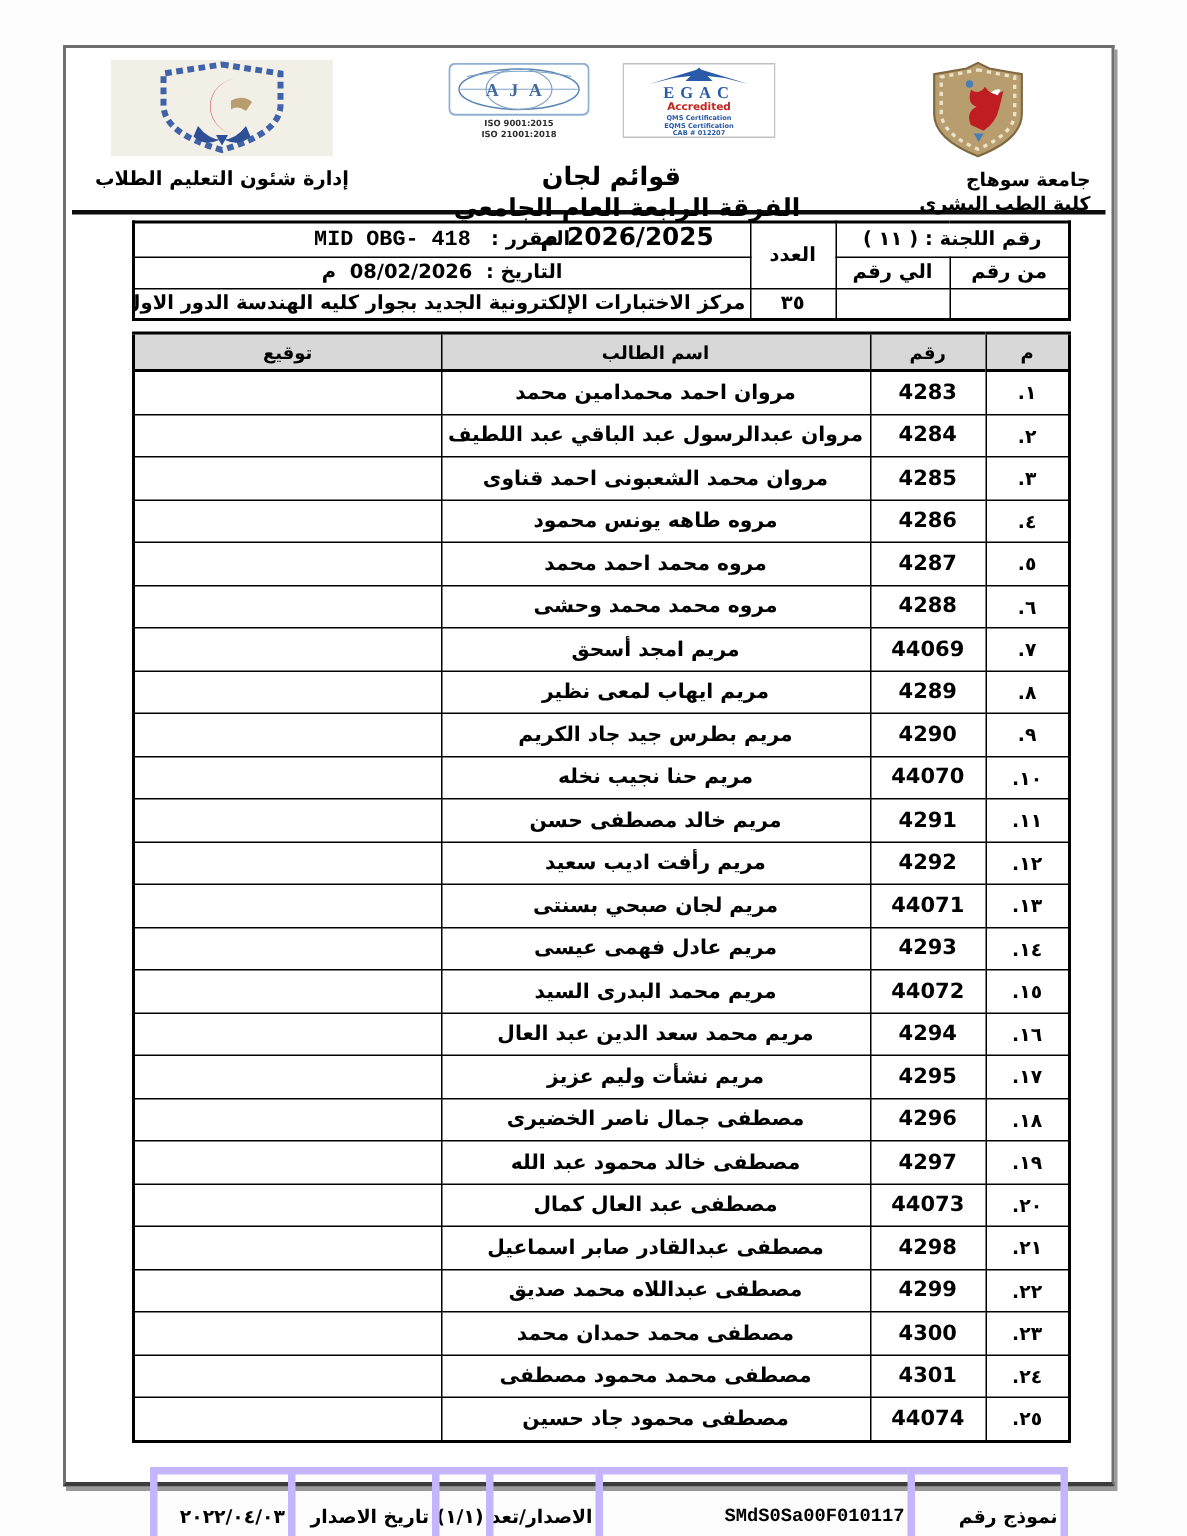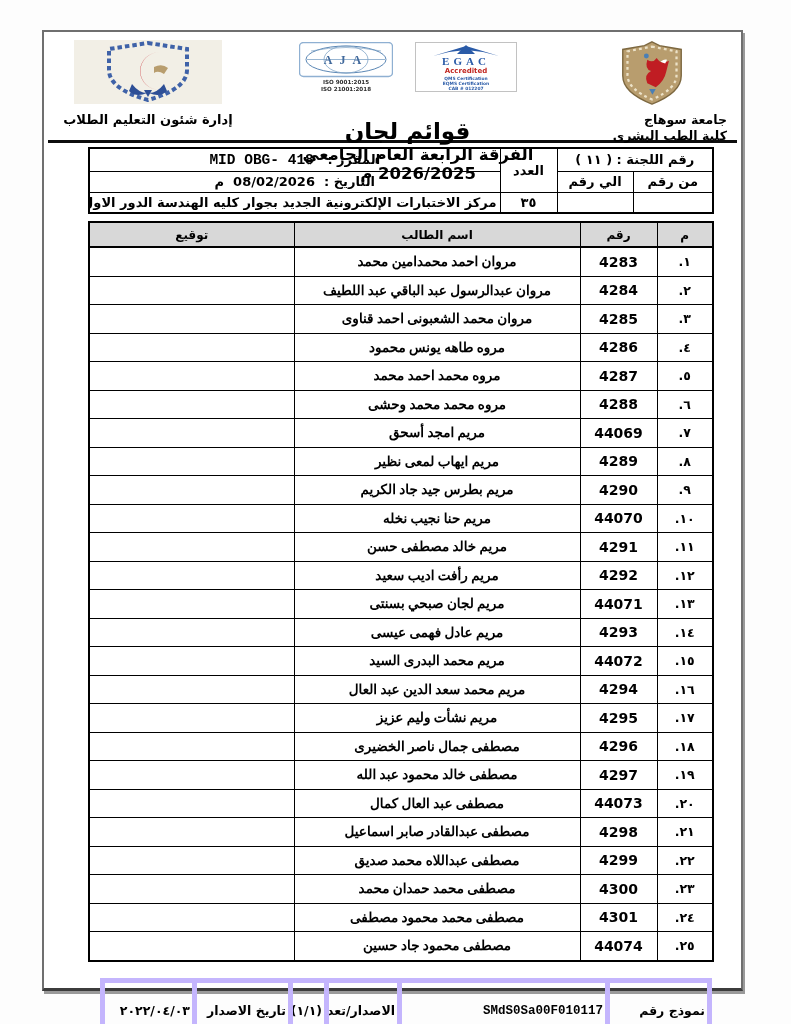--- a/index.html
+++ b/index.html
@@ -17,41 +17,41 @@
   
   .header{display:flex;direction:rtl;justify-content:space-between;
     align-items:flex-start;height:106px;padding:8px 14px 0 14px;box-sizing:border-box;}
   .hdr-col{text-align:center;}
   .hdr-uni{width:150px;}
   .hdr-admin{width:180px;}
   .hdr-center{flex:1;padding-top:2px;}
   .uni-lines{font-size:12.5px;font-weight:bold;line-height:1.25;margin-top:2px;text-align:right;}
   .admin-label{font-size:13px;font-weight:bold;margin-top:4px;}
   .badges{display:flex;justify-content:center;gap:22px;align-items:flex-start;height:56px;}
-  .title1{font-size:23px;font-weight:bold;margin-top:20px;text-align:center;}
+  .title1{font-size:17px;font-weight:bold;margin-top:10px;text-align:center;}
   .title2{font-size:16.5px;font-weight:bold;margin-top:1px;direction:rtl;margin-left:21px;}
   .rule{border-top:3px solid #0d0d0d;margin:2px 4px 0 4px;}
   
   table{border-collapse:collapse;table-layout:fixed;}
   .info-table{direction:rtl;width:624px;margin:4px 29px 0 44px;border:2px solid #000;}
   .info-table td{border:1px solid #000;text-align:center;font-weight:bold;
     font-size:13px;padding:0 3px;overflow:hidden;white-space:nowrap;}
   .cell-course{font-size:13.5px;}
   .latin-serif{font-family:Liberation Mono, monospace;font-size:14.5px;font-weight:bold;}
   .cell-location{font-size:10.5px;}
   
   .main-table{direction:rtl;width:624px;margin:7px 29px 0 44px;border:2.5px solid #000;}
   .main-table th{
     background:#d8d8d8;border:1px solid #000;border-top:2px solid #000;
     border-bottom:2px solid #000;height:23px;font-size:12px;font-weight:bold;padding:0;}
   .main-table td{border:1px solid #000;height:27.5px;text-align:center;
     font-weight:bold;padding:0 2px;overflow:hidden;white-space:nowrap;}
   td.c-serial{font-size:12.5px;}
   td.c-number{font-size:14px;font-family:"DejaVu Sans",sans-serif;}
-  td.c-name{font-size:13.5px;font-family:Liberation Serif, serif;}
+  td.c-name{font-size:13.5px;}
   
   .footer-table{direction:rtl;width:607px;margin:16px 29px 0 auto;border:1.5px solid #000;}
   .footer-table td{border:5px solid #c4b5fd;height:24px;text-align:right;
     font-weight:bold;font-size:12.5px;padding:16px 2px;white-space:nowrap;overflow:hidden;}
   .svg-txt-egac{font-family:"Liberation Serif",serif;}
 </style>
 </head>
 <body>
 
 <div class="frame">

